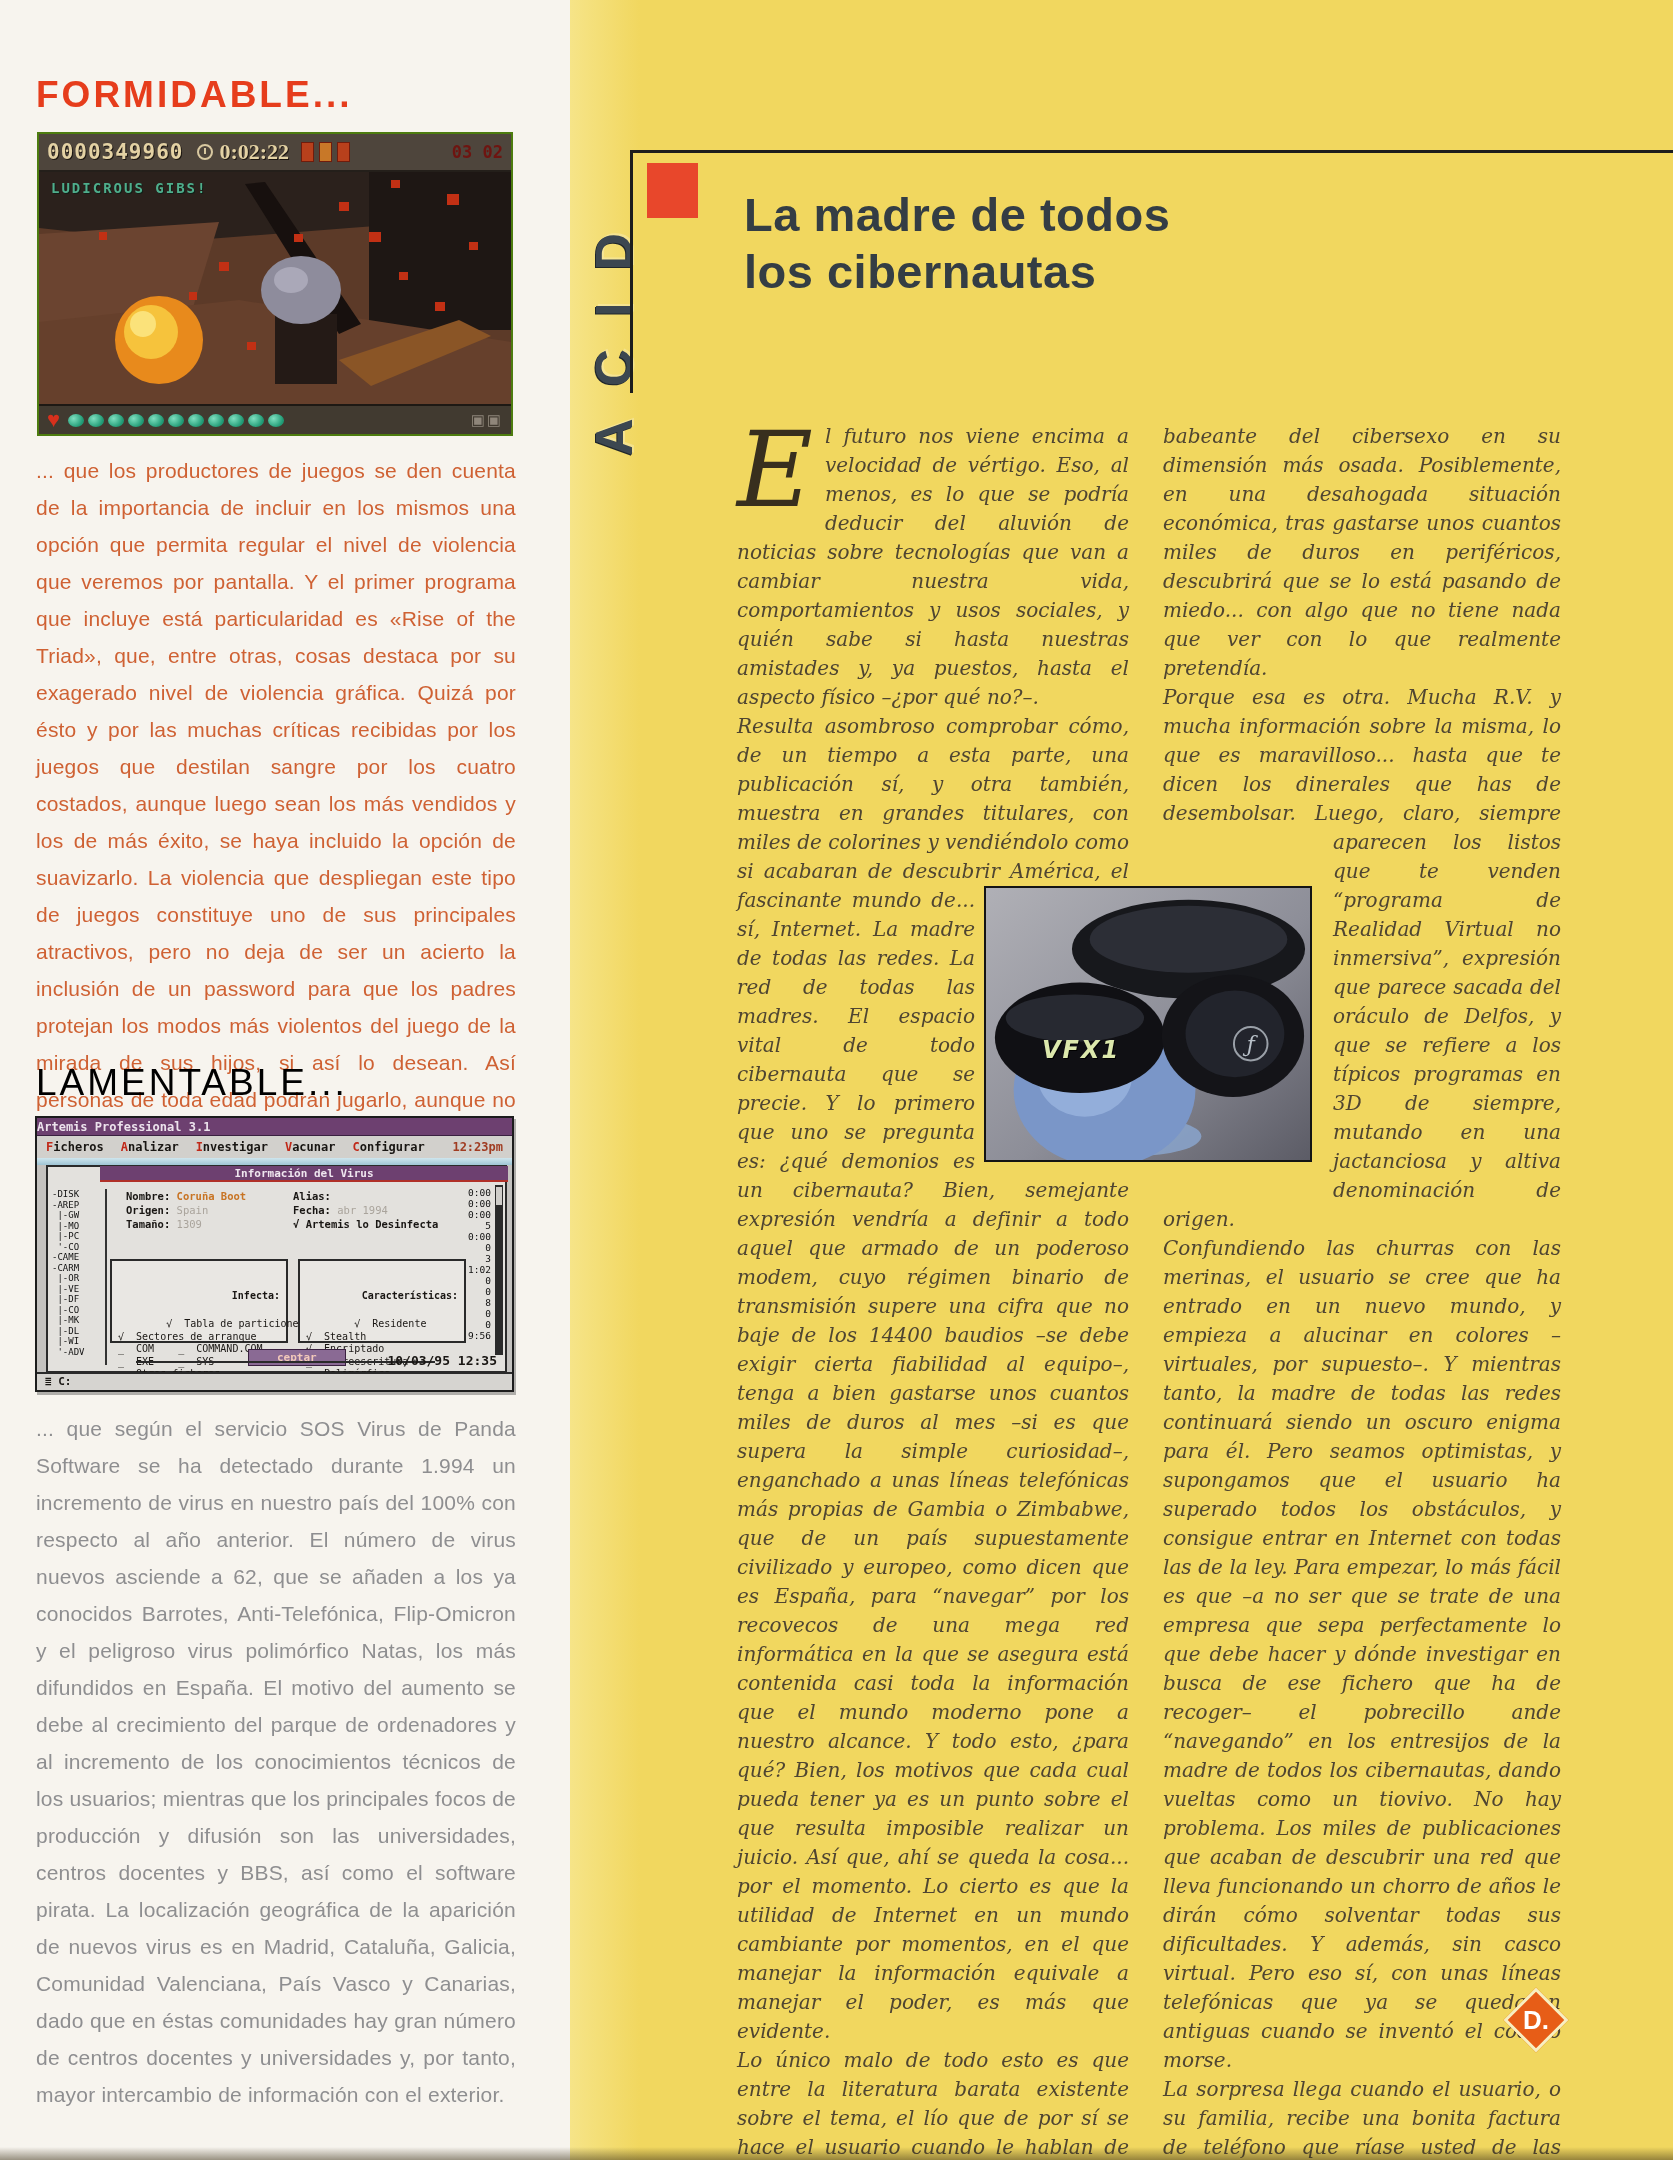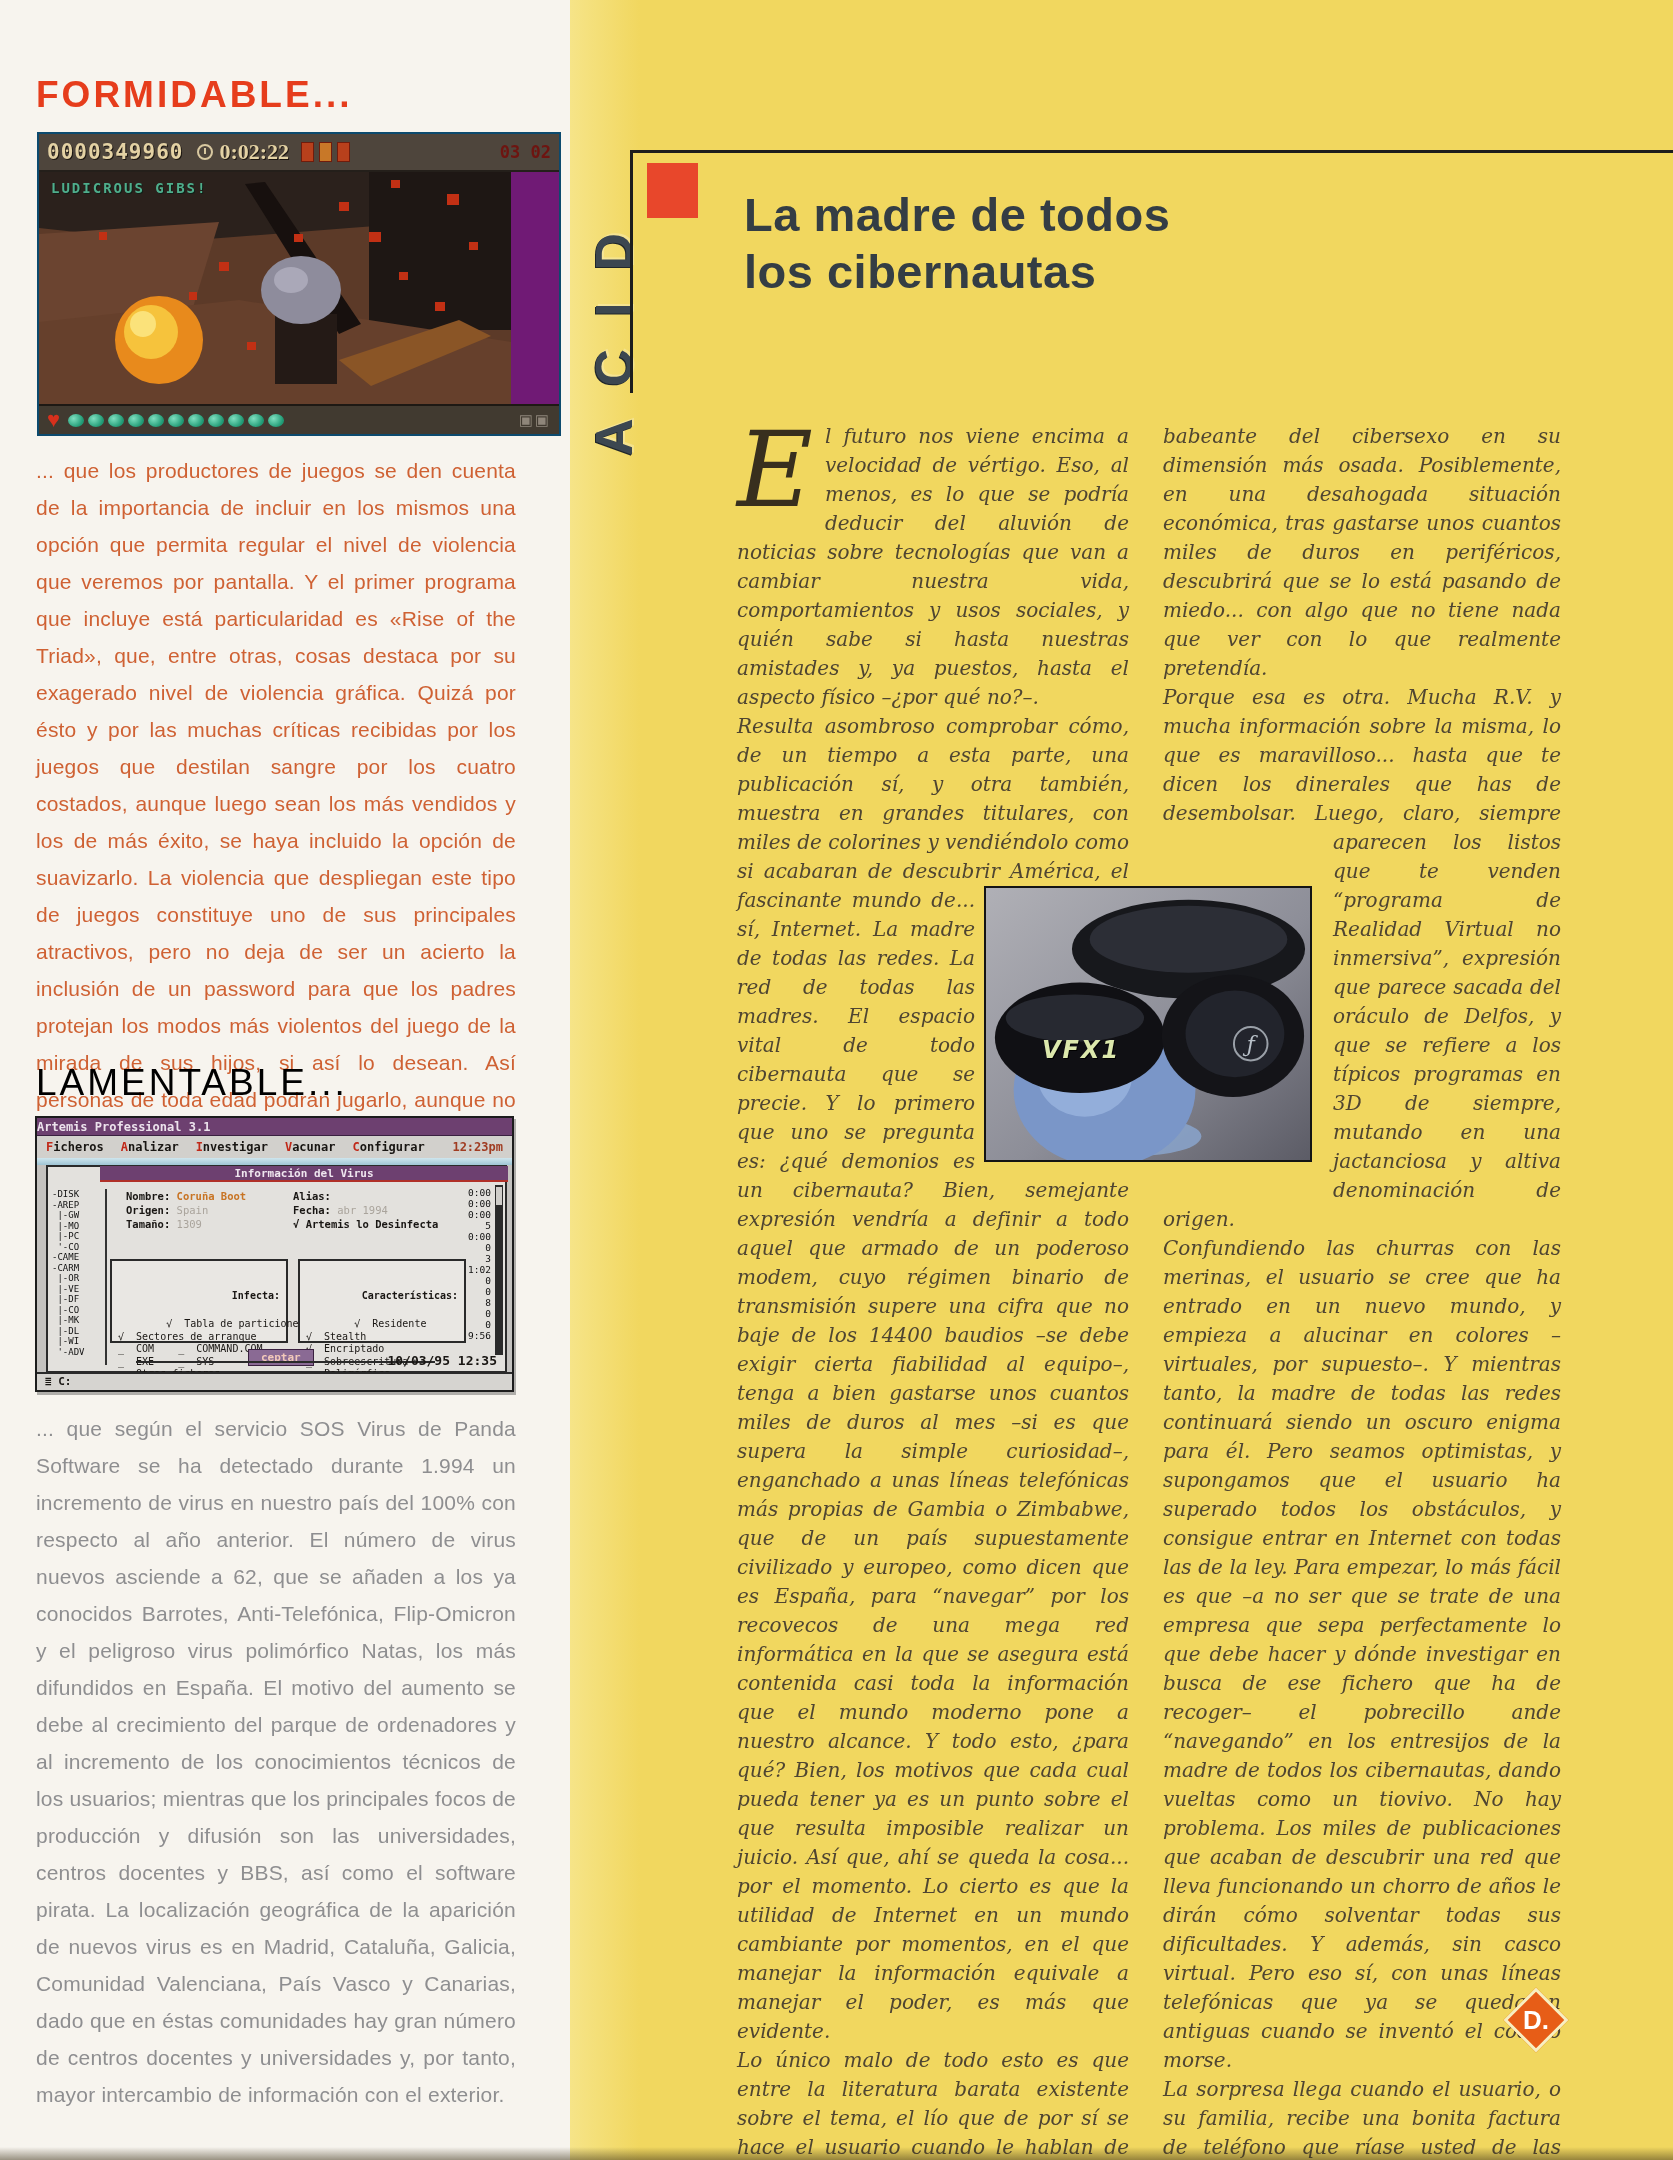--- a/index.html
+++ b/index.html
@@ -15,22 +15,22 @@
   .h-gray { position:absolute; left:36px; top:1062px; font-size:37px; font-weight:normal;
            letter-spacing:3px; color:#000000; }
   .p-orange { position:absolute; left:36px; top:452px; width:480px; font-size:21px;
            line-height:37px; color:#cf6133; text-align:justify; letter-spacing:.2px;
            hyphens:auto; -webkit-hyphens:auto; }
   .p-gray { position:absolute; left:36px; top:1410px; width:480px; font-size:21px;
            line-height:37px; color:#8e8e90; text-align:justify; letter-spacing:.2px;
            hyphens:auto; -webkit-hyphens:auto; }
 
   
-  .game { position:absolute; left:37px; top:132px; width:524px; height:304px;
-          background:#701a75; border:2px solid #0c4a6e; }
+  .game { position:absolute; left:37px; top:132px; width:476px; height:304px;
+          background:#0f172a; border:2px solid #4d7c0f; }
   .g-top { position:absolute; left:0; top:0; right:0; height:38px; background:#4e453c;
           border-bottom:2px solid #241f1a; display:flex; align-items:center; padding:0 8px;
           font-family:"DejaVu Sans Mono", monospace; font-weight:bold; }
   .g-score { font-size:21px; color:#e4d2a4; text-shadow:1px 1px 0 #1c1611; letter-spacing:1px; }
   .g-clock { width:16px; height:16px; border:2px solid #d8c8a0; border-radius:50%; margin:0 6px 0 14px;
           position:relative; }
   .g-clock::after { content:""; position:absolute; left:5px; top:2px; width:2px; height:6px; background:#d8c8a0; }
   .g-timer { font-size:22px; color:#e4d2a4; text-shadow:1px 1px 0 #1c1611;font-family:Liberation Serif, serif; }
   .g-icons { display:flex; gap:5px; margin-left:12px; }
   .g-icons i { width:13px; height:20px; background:#b8401c; border:1px solid #701c0c; }
@@ -75,21 +75,21 @@
   .d-box { position:absolute; border:2px solid #2a2a2a; background:#e9e7e3; font-size:10px;
          line-height:12.5px; padding:4px 6px; white-space:pre; }
   .d-box .bt { font-weight:bold; margin-bottom:3px;text-align:right; }
   .d-infecta { left:62px; top:92px; width:178px; height:84px; }
   .d-carac  { left:250px; top:92px; width:168px; height:84px; }
   .d-stats { position:absolute; right:14px; top:20px; width:30px; font-size:9.5px; line-height:11px;
          white-space:pre; text-align:right; color:#111; }
   .d-sbar { position:absolute; right:2px; top:18px; width:8px; height:170px; background:#2a2a2a; }
   .d-sbar::before { content:""; position:absolute; left:1px; top:2px; width:6px; height:18px; background:#cfcdc9; }
   .d-btn { position:absolute; left:200px; top:182px; background:#8a6a94; color:#f2c9ba;
-         font-size:11px; font-weight:bold; padding:1px 12px; border:1px solid #3a2040;text-decoration:underline; }
+         font-size:11px; font-weight:bold; padding:1px 28px; border:1px solid #3a2040;text-decoration:underline; }
   .d-hline { position:absolute; left:88px; bottom:8px; right:70px; border-top:2px solid #2a2a2a; }
   .d-datetime { position:absolute; right:8px; bottom:3px; font-size:13px; font-weight:bold; }
   .d-status { position:absolute; left:0; bottom:0; right:0; height:18px; background:#d6d4d0;
          border-top:2px solid #2a2a2a; font-size:11px; font-weight:bold; line-height:16px; padding:0 8px; }
 
   
   .yellow { position:absolute; left:570px; top:0; right:0; bottom:0;
           background:linear-gradient(90deg,#f6e488 0px,#f1d75f 70px); }
   .acid { position:absolute; left:14px; top:84px; height:372px; width:70px;
           writing-mode:vertical-rl; transform:rotate(180deg);

